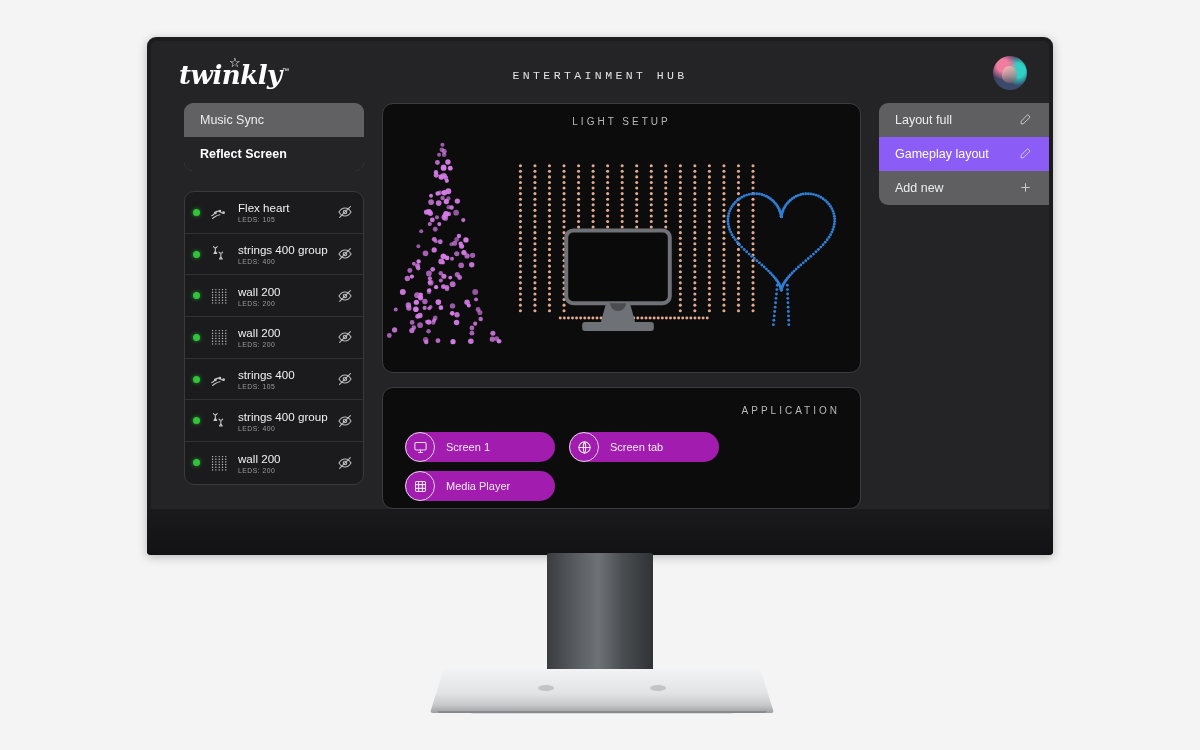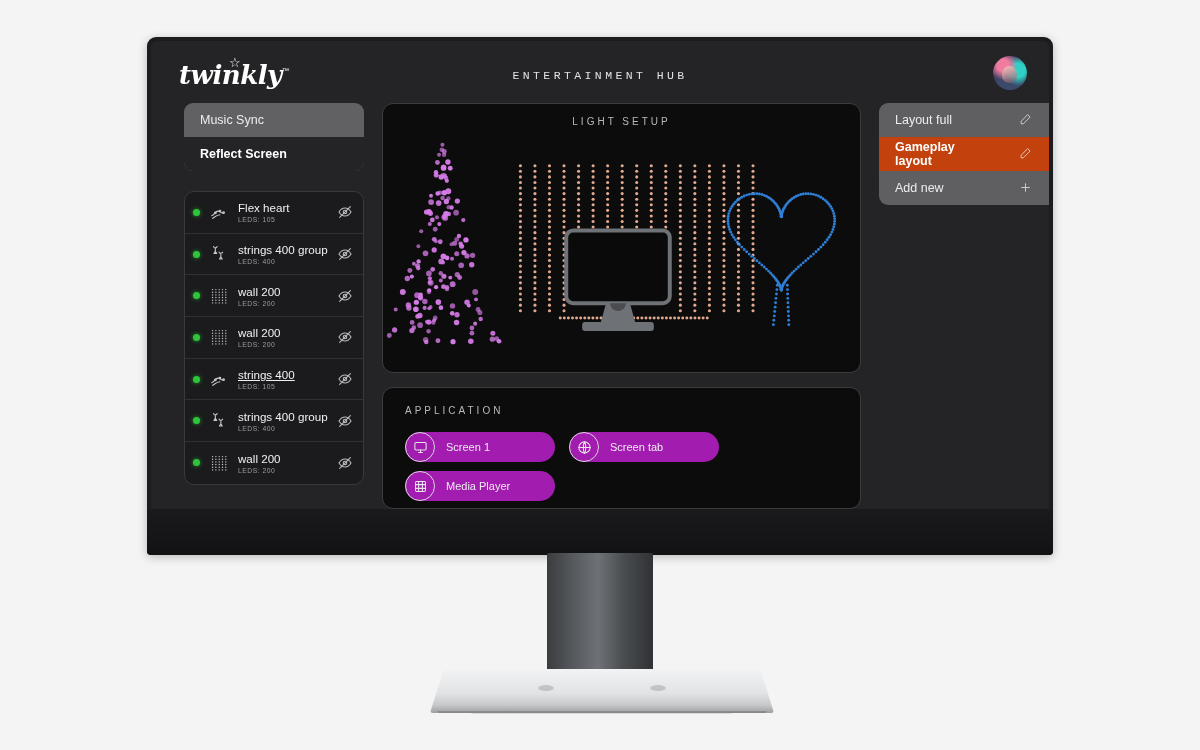--- a/index.html
+++ b/index.html
@@ -137,41 +137,41 @@
     background: #0c0c0d; border: 1px solid #3c3c3f; border-radius: 11px;
     position: relative; overflow: hidden;
   }
   .panel-title {
     font-size: 10px; letter-spacing: 3px; color: #b9b9bb; text-transform: uppercase;
   }
   .light-panel { height: 270px; }
   .light-panel .panel-title { position: absolute; top: 12px; left: 50%; transform: translateX(-50%); }
   .viz { position:absolute; inset:0; }
 
-  .app-panel { margin-top: 14px; height: 122px; padding: 17px 20px 8px 22px; }
+  .app-panel { margin-top: 14px; height: 122px; padding: 17px 20px 8px 22px; text-align: right; }
   .app-chips { display: flex; flex-wrap: wrap; gap: 9px 14px; margin-top: 16px; }
   .chip {
     display: flex; align-items: center; height: 30px; border-radius: 16px;
     background: #a21caf; padding-right: 18px; min-width: 150px; cursor: pointer;
   }
   .chip-ic {
     width: 30px; height: 30px; border-radius: 50%; flex: 0 0 auto;
     border: 1.4px solid #d6d6d8; display: flex; align-items: center; justify-content: center;
     color: #e7e7e9; background: transparent;
   }
   .chip-label { font-size: 11px; color: #ececee; margin-left: 11px; white-space: nowrap; }
 
   
   .col-right { position: absolute; left: 728px; top: 0; width: 170px; }
   .layout-card { background: #5f5f62; border-radius: 9px 0 0 9px; overflow: hidden; }
   .layout-item {
     height: 34px; display: flex; align-items: center; justify-content: space-between;
     padding: 0 16px 0 16px; font-size: 12.5px; color: #eceded; cursor: pointer;
   }
-  .layout-item.active { background: #c2410c; font-weight: 700; color: #fff; gap: 25px; }
+  .layout-item.active { background: #8b5cf6; font-weight: 400; color: #fff; gap: 25px; }
   .layout-ic { width: 14px; height: 14px; opacity: .9; }
 
   svg { display: block; }
 </style>
 </head>
 <body>
 
 <div id="stage">
 
   <div class="monitor-body">
@@ -347,21 +347,21 @@
                   <span class="dev-icon">
                     <svg viewBox="0 0 24 24" width="22" height="22" fill="none" stroke="#c8c8cb" stroke-width="1.2" stroke-linecap="round" stroke-linejoin="round">
                       <path d="M4 16c3-1 4-5 7-5s3 3 6 2"></path>
                       <path d="M5 19c3-2 5-4 8-4"></path>
                       <circle cx="8" cy="13" r="0.9"></circle>
                       <circle cx="13" cy="11" r="0.9"></circle>
                       <circle cx="17" cy="12.8" r="0.9"></circle>
                     </svg>
                   </span>
                   <span class="dev-text">
-                    <span class="dev-name" style="display: block; text-decoration: underline;">strings 400</span>
+                    <span class="dev-name" style="display: block;">strings 400</span>
                     <span class="dev-sub" style="display: block;">LEDS: 105</span>
                   </span>
                   <span class="eye-off">
                     <svg viewBox="0 0 24 24" width="16" height="16" fill="none" stroke="#d6d6d9" stroke-width="1.7" stroke-linecap="round" stroke-linejoin="round">
                       <path d="M3 12s3.5-6 9-6 9 6 9 6-3.5 6-9 6-9-6-9-6z"></path>
                       <circle cx="12" cy="12" r="2.6"></circle>
                       <path d="M4 20L20 4"></path>
                     </svg>
                   </span>
                 </div>

